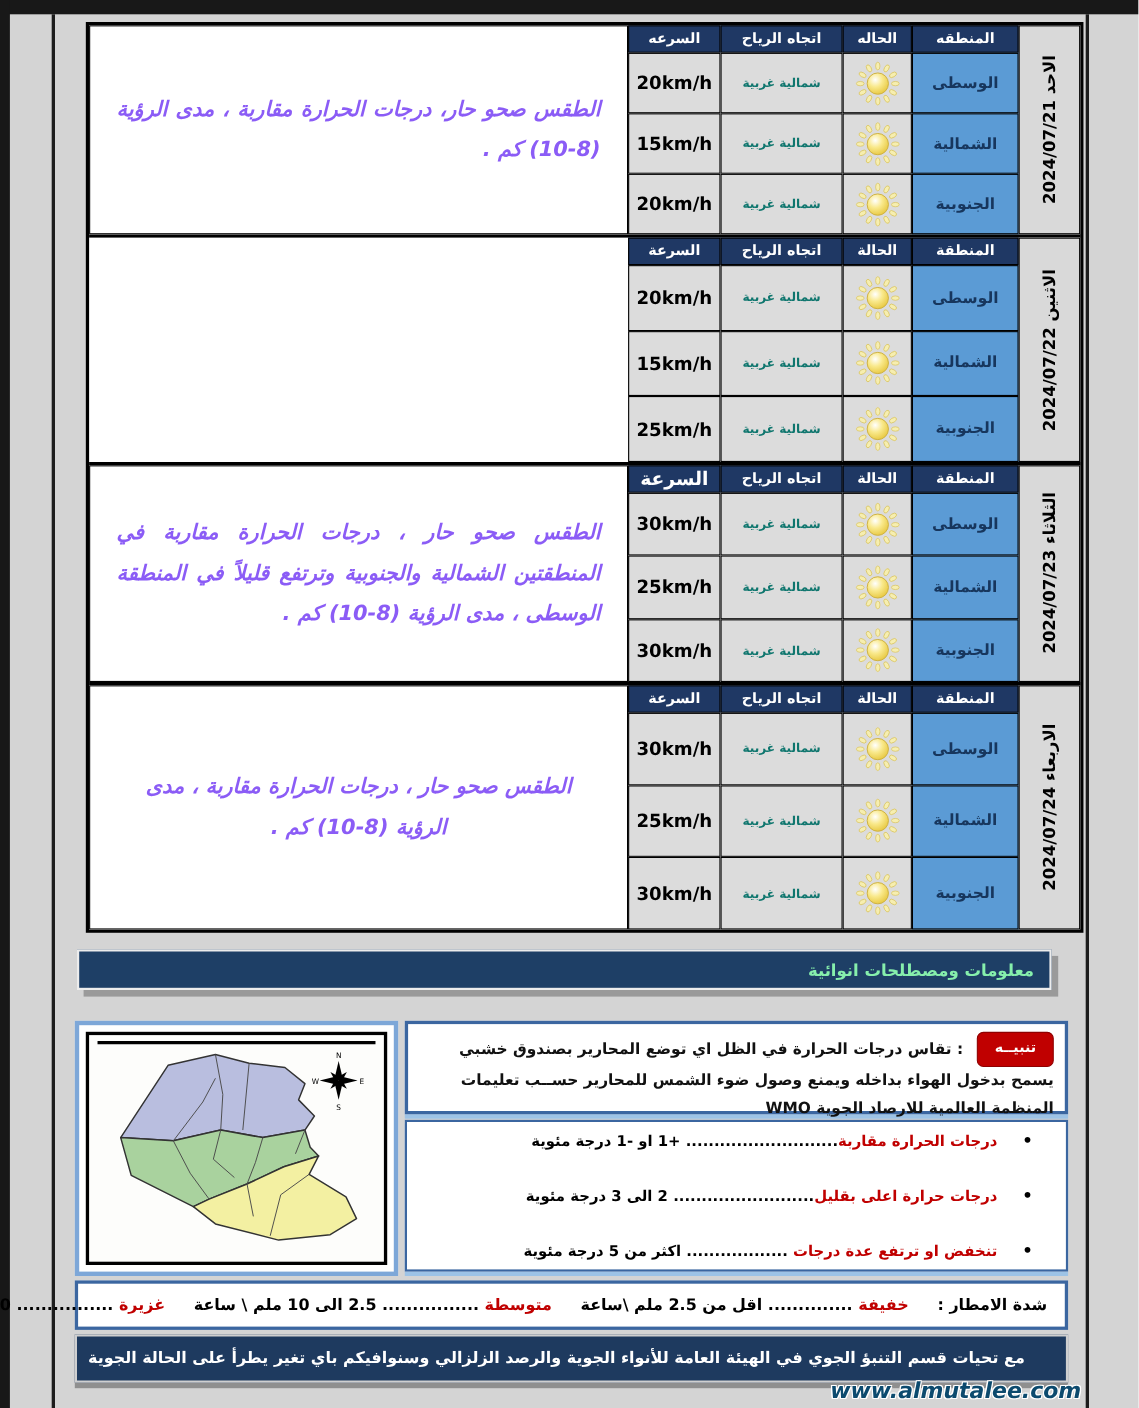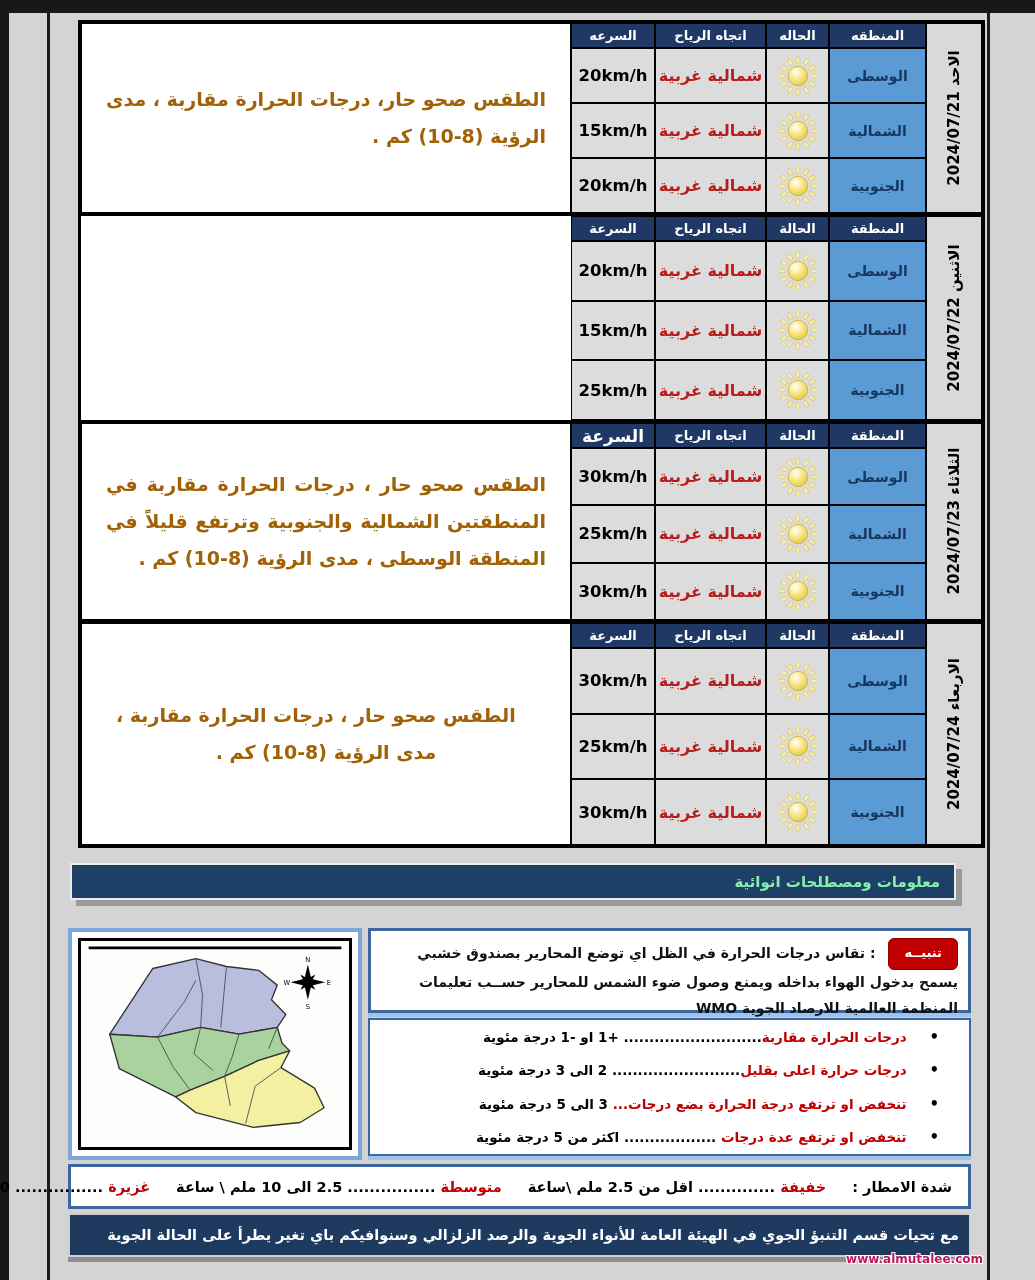--- a/index.html
+++ b/index.html
@@ -20,27 +20,27 @@
   .forecast{left:78px;top:20px;width:907px;border:3px solid #000;background:#fff;direction:rtl;}
   .day-block{display:grid;grid-template-columns:56px 97px 63px 111px 84px 1fr;grid-template-rows:25px 1fr 1fr 1fr;border-bottom:3px solid #000;}
   .day-block.last{border-bottom:none;}
   .h190{height:190px;} .h204{height:204px;} .h197{height:197px;} .h222{height:222px;}
   .c{border:1px solid #000;display:flex;align-items:center;justify-content:center;box-sizing:border-box;overflow:hidden;} .col2{grid-column:2;} .col3{grid-column:3;} .col4{grid-column:4;} .col5{grid-column:5;}
   .r1{grid-row:1;text-align:center;} .r2{grid-row:2;} .r3{grid-row:3;} .r4{grid-row:4;}
   .hdr{background:#1f3864;color:#fff;font-weight:bold;font-size:13px;}
   .hdr-big{font-size:17px;}
   .region{background:#5b9bd5;color:#17365d;font-weight:bold;font-size:14px;}
   .cond{background:#dcdcdc;}
-  .wind{background:#dcdcdc;font-weight:bold;font-size:16px;color:#b91c1c;}
+  .wind{background:#dcdcdc;font-weight:bold;font-size:11px;color:#0f766e;}
   .speed{background:#dcdcdc;font-weight:bold;font-size:16.5px;color:#000;direction:ltr;}
   .datecell{grid-column:1;grid-row:1/5;background:#d9d9d9;}
   .rot{transform:rotate(-90deg);white-space:nowrap;font-weight:bold;font-size:15px;direction:rtl;color:#000;letter-spacing:0.5px;}
   .summary{grid-column:6;grid-row:1/5;background:#fff;padding:10px 24px;}
-  .sum-text{width:100%;font-size:19px;font-weight:bold;line-height:1.95;color:#a16207;text-align:justify;text-align-last:right;}
-  .sum-text.center{text-align:left;text-align-last:center;padding:0 10px;}
+  .sum-text{width:100%;font-size:19px;font-weight:bold;line-height:1.95;color:#8b5cf6;text-align:justify;text-align-last:right;font-style:italic;}
+  .sum-text.center{text-align:center;text-align-last:center;padding:0 10px;}
   .sun{width:44px;height:44px;}
 
   
   .info-bar{left:70px;top:863px;width:886px;height:37px;background:#1e3f66;border:2px solid #ececec;
     box-shadow:6px 6px 0 #9a9a9a;color:#86efac;font-weight:bold;font-size:15px;
     display:flex;align-items:center;direction:rtl;padding:0 14px;}
   .map-frame{left:68px;top:928px;width:294px;height:232px;background:#fff;border:4px solid #7da7d8;padding:6px;}
   .map-inner{width:100%;height:100%;border:3px solid #000;box-sizing:border-box;background:#fdfdfb;}
   .map-inner svg{display:block;width:100%;height:100%;}
   .notice{left:368px;top:928px;width:603px;height:85px;background:#fff;border:3px solid #3b66a0;
@@ -52,23 +52,23 @@
     box-shadow:0 4px 0 #9dc3e6;direction:rtl;display:flex;flex-direction:column;justify-content:space-between;
     padding:8px 30px;}
   .term{font-size:13.5px;font-weight:bold;color:#000;}
   .term .bullet{margin-left:18px;font-size:15px;}
   .term .lbl{color:#c00000;}
   .rain{left:68px;top:1164px;width:903px;height:45px;background:#fff;border:3px solid #3b66a0;
     direction:rtl;display:flex;align-items:center;padding:0 16px;font-size:14.5px;font-weight:bold;color:#000;}
   .rain .grp{margin-left:26px;white-space:nowrap;}
   .rain .lbl{color:#c00000;}
   .footer-bar{left:68px;top:1213px;width:903px;height:44px;background:#1e3a5f;color:#fff;font-weight:bold;
-    font-size:14.5px;display:flex;align-items:center;justify-content:flex-start;direction:rtl;
+    font-size:14.5px;display:flex;align-items:center;justify-content:flex-end;direction:rtl;
     border:2px solid #cfcfcf;box-shadow:0 5px 0 #8f8f8f;text-align:center;padding:0 10px;}
-  .watermark{right:52px;top:1252px;font-weight:bold;font-size:12px;color:#be185d;
+  .watermark{right:52px;top:1252px;font-style:italic;font-weight:bold;font-size:20px;color:#0c4a6e;
     text-shadow:1px 1px 0 #fff,-1px -1px 0 #fff,1px -1px 0 #fff,-1px 1px 0 #fff;}
   .defs{position:absolute;width:0;height:0;overflow:hidden;}
 </style>
 </head>
 <body>
 
 <svg class="defs" aria-hidden="true">
   <defs>
     <radialGradient id="sunGrad" cx="38%" cy="32%" r="75%">
       <stop offset="0%" stop-color="#ffffff"></stop>
@@ -317,25 +317,20 @@
     <span class="lbl">درجات الحرارة مقاربة</span><span>...........................</span>
     <span>+1  او  -1 درجة مئوية</span>
   </div>
   <div class="term">
     <span class="bullet">•</span>
     <span class="lbl">درجات حرارة اعلى بقليل</span><span>.........................</span>
     <span>2  الى   3 درجة مئوية</span>
   </div>
   <div class="term">
     <span class="bullet">•</span>
-    <span class="lbl">تنخفض او ترتفع درجة الحرارة بضع درجات...</span><span></span>
-    <span>3  الى   5 درجة مئوية</span>
-  </div>
-  <div class="term">
-    <span class="bullet">•</span>
     <span class="lbl">تنخفض او ترتفع عدة درجات </span><span>..................</span>
     <span>اكثر من  5 درجة مئوية</span>
   </div>
 </div>
 
 <div class="abs rain">
   <span class="grp">شدة الامطار : </span>
   <span class="grp"><span class="lbl">خفيفة</span><span> .............. اقل من 2.5  ملم \ساعة</span></span>
   <span class="grp"><span class="lbl">متوسطة</span><span> ................  2.5 الى 10 ملم \ ساعة</span></span>
   <span class="grp"><span class="lbl">غزيرة</span><span> ................ 10 ملم\ساعة اواكثر .</span></span>

